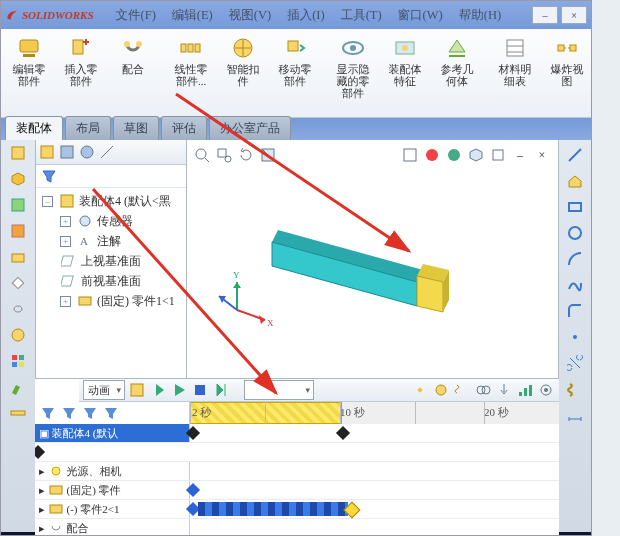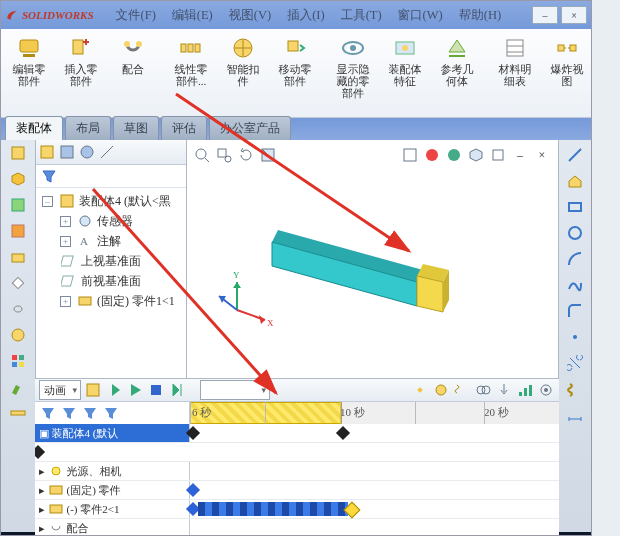--- a/index.html
+++ b/index.html
@@ -35,21 +35,21 @@
   .tree{flex:1;overflow:auto;font-size:12px;padding:3px 2px;}
   .node{display:flex;align-items:center;gap:3px;padding:1px 0 1px 4px;white-space:nowrap;}
   .node .exp{width:9px;height:9px;border:1px solid #7a8aa0;display:flex;align-items:center;justify-content:center;font-size:9px;line-height:9px;color:#7a8aa0;margin-right:2px;}
   .node.child{padding-left:22px;}
   
   .viewport{flex:1;position:relative;background:#fff;overflow:hidden;}
   .vptool{position:absolute;left:6px;right:40px;top:4px;height:22px;display:flex;align-items:center;gap:4px;}
   .rtool{position:absolute;right:0;top:0;bottom:0;width:32px;background:linear-gradient(#e3e9f1,#d0d9e4);border-left:1px solid #aeb9c5;display:flex;flex-direction:column;align-items:center;padding-top:6px;gap:8px;}
   
   .timeline{position:absolute;left:34px;right:32px;bottom:0;height:156px;background:#fff;border-top:1px solid #aeb9c5;}
-  .tl-top{height:22px;display:flex;align-items:center;background:linear-gradient(#f8fafc,#e6ecf3);border-bottom:1px solid #c2cbd6;padding:0 4px;gap:3px;font-size:11px;}
+  .tl-top{height:22px;display:flex;align-items:center;background:linear-gradient(#f8fafc,#e6ecf3);border-bottom:1px solid #c2cbd6;padding:0 4px;gap:3px;font-size:11px;margin-left:44px;}
   .dropdown{height:18px;border:1px solid #9aa6b3;background:#fff;display:flex;align-items:center;padding:0 14px 0 4px;position:relative;}
   .dropdown:after{content:"▾";position:absolute;right:3px;font-size:9px;color:#666;}
   .tl-ruler{height:22px;display:flex;}
   .tl-left{width:150px;border-right:1px solid #c2cbd6;display:flex;align-items:center;gap:3px;padding-left:4px;}
   .tl-right{flex:1;position:relative;background:#efefef;}
   .tl-right .tick{position:absolute;top:0;bottom:0;border-left:1px solid #bbb;}
   .ticklbl{position:absolute;top:3px;font-size:11px;color:#555;}
   .selrange{position:absolute;top:0;bottom:0;background:repeating-linear-gradient(45deg,#ffe96b,#ffe96b 4px,#f3d94a 4px,#f3d94a 8px);border:1px solid #caa700;}
   .tl-rows{overflow:auto;height:calc(100% - 44px);}
   .tl-row{height:18px;display:flex;border-bottom:1px solid #e8ecef;}
@@ -602,21 +602,21 @@
             </svg>
           </div>
         <div class="ic16">
             <svg viewBox="0 0 16 16">
               <path d="M2 3h12l-4 6v5l-4-2v-3z" fill="#5a8dd8"></path>
             </svg>
           </div>
       </div>
       <div class="tl-right">
         <div class="selrange" style="left:0;width:150px"></div>
-        <span class="ticklbl" style="left:2px">6 秒</span>
+        <span class="ticklbl" style="left:2px">2 秒</span>
         <span class="ticklbl" style="left:150px">10 秒</span>
         <span class="ticklbl" style="left:294px">20 秒</span>
         <div class="tick" style="left:0"></div>
           <div class="tick" style="left:75px"></div>
           <div class="tick" style="left:150px"></div>
           <div class="tick" style="left:225px"></div>
           <div class="tick" style="left:294px"></div>
       </div>
     </div>
 

